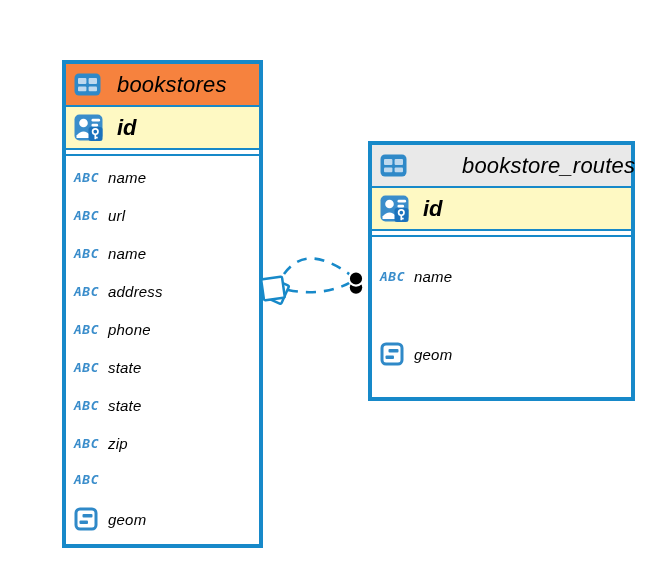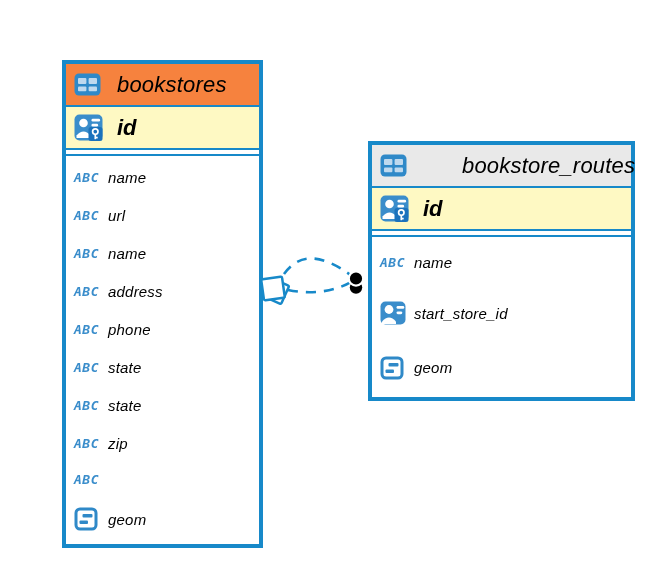--- a/index.html
+++ b/index.html
@@ -172,32 +172,20 @@
       </span>
       <span class="pk-name">id</span>
     </div>
     <div class="section-gap"></div>
     <div class="fields">
       <div class="frow">
         <span class="icon-cell">
             <span class="abc-glyph">ABC</span>
           </span>
         <span class="fname">name</span>
-      </div>
-      <div class="frow">
-        <span class="icon-cell">
-          <svg width="26" height="24" viewBox="0 0 26 24">
-            <rect x="0.5" y="0.5" width="25" height="23" rx="5" fill="#3A8DCB"></rect>
-            <circle cx="9" cy="8.5" r="4.4" fill="#fff"></circle>
-            <path d="M2 20.5 Q9 12.5 16 20.5 L16 23 L2 23 Z" fill="#fff"></path>
-            <rect x="16.5" y="5" width="7.8" height="2.8" rx="1.4" fill="#fff"></rect>
-            <rect x="16.5" y="10.4" width="5.8" height="2.8" rx="1.4" fill="#fff"></rect>
-          </svg>
-        </span>
-        <span class="fname">start_store_id</span>
       </div>
       <div class="frow">
         <span class="icon-cell">
           <svg width="24" height="24" viewBox="0 0 24 24">
             <rect x="2" y="2" width="20" height="20" rx="4" fill="#fff" stroke="#2F89C8" stroke-width="3"></rect>
             <rect x="8.5" y="7" width="10" height="3.6" rx="1" fill="#2F89C8"></rect>
             <rect x="5.5" y="13.4" width="8.5" height="3.6" rx="1" fill="#2F89C8"></rect>
           </svg>
         </span>
         <span class="fname">geom</span>

